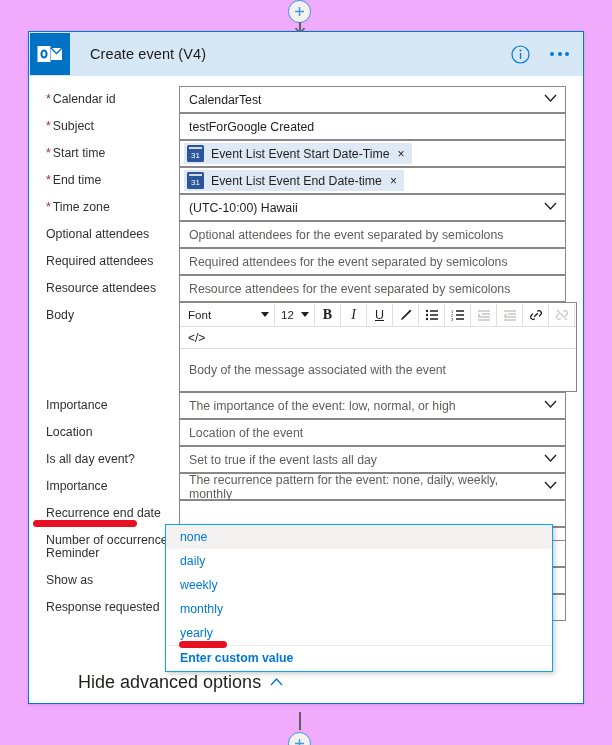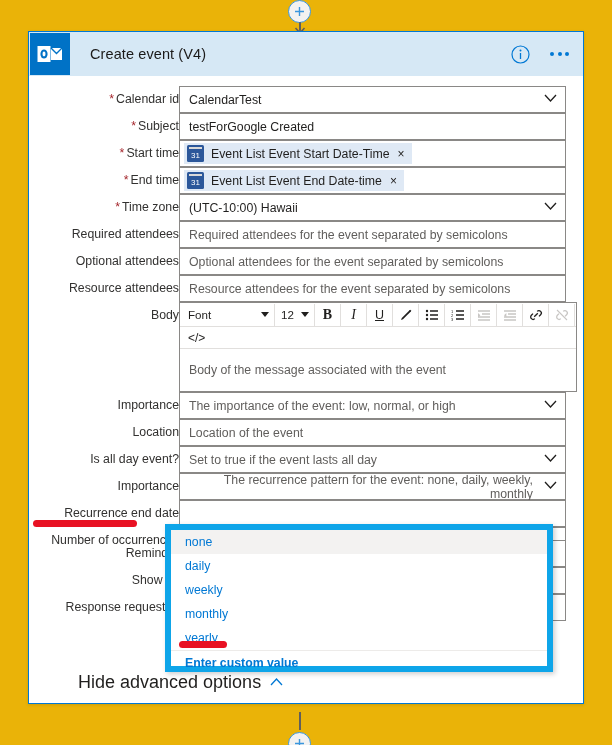--- a/index.html
+++ b/index.html
@@ -6,22 +6,21 @@
   html, body {
     margin: 0; padding: 0;
     width: 612px; height: 745px;
     background: #f3f2f1;
     font-family: "Liberation Sans", sans-serif;
     overflow: hidden;
   }
   .canvas {
     position: relative;
     width: 612px; height: 745px;
-    background: #eab308;
-    text-align: right;
+    background: #f0abfc;
   }
 
   
   .connector { position: absolute; left: 0; width: 612px; }
   .connector-top { top: 0; height: 32px; }
   .connector-bottom { top: 712px; height: 33px; }
   .conn-line {
     position: absolute; left: 299px; width: 2px;
     background: #605e5c;
   }
@@ -166,21 +165,21 @@
     height: 42px; display: flex; align-items: center;
     padding: 0 9px; font-size: 12.3px; color: #605e5c;
   }
 
   
   .dropdown {
     position: absolute;
     left: 165px; top: 524px;
     width: 388px; height: 148px;
     background: #fff;
-    border: 6px solid #0ea5e9;
+    border: 1px solid #0ea5e9;
     box-shadow: 2px 2px 5px rgba(0,0,0,0.20);
     z-index: 40;
   }
   .dd-item {
     height: 24px; display: flex; align-items: center;
     padding: 0 0 0 14px;
     font-size: 12.3px; color: #0078d4; cursor: pointer;
   }
   .dd-item.sel { background: #f3f2f1; }
   .dd-item.custom { color: #0078d4; font-weight: bold; }
@@ -314,30 +313,30 @@
           <div class="inp has-chev">
               <span>(UTC-10:00) Hawaii</span>
             </div>
           <svg class="chev" width="13" height="9" viewBox="0 0 13 9">
               <path d="M1 1 L6.5 7 L12 1" stroke="#201f1e" stroke-width="1.3" fill="none"></path>
             </svg>
         </div>
       </div>
 
       <div class="row">
+        <div class="lbl">Optional attendees</div>
+        <div class="ctrl">
+          <div class="inp ph">Optional attendees for the event separated by semicolons</div>
+        </div>
+      </div>
+
+      <div class="row">
         <div class="lbl">Required attendees</div>
         <div class="ctrl">
           <div class="inp ph">Required attendees for the event separated by semicolons</div>
-        </div>
-      </div>
-
-      <div class="row">
-        <div class="lbl">Optional attendees</div>
-        <div class="ctrl">
-          <div class="inp ph">Optional attendees for the event separated by semicolons</div>
         </div>
       </div>
 
       <div class="row">
         <div class="lbl">Resource attendees</div>
         <div class="ctrl">
           <div class="inp ph">Resource attendees for the event separated by semicolons</div>
         </div>
       </div>
 

